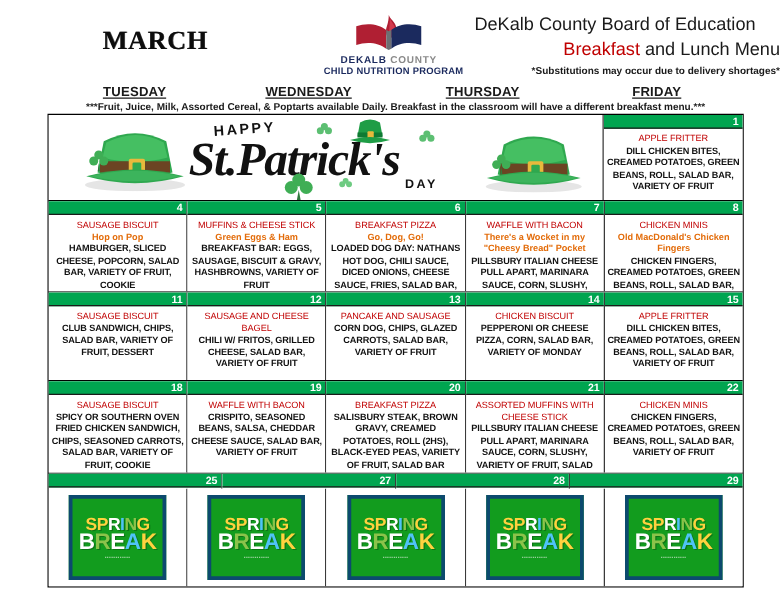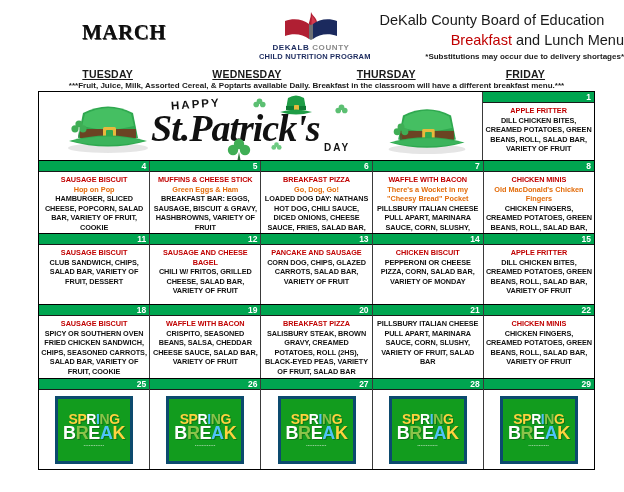--- a/index.html
+++ b/index.html
@@ -179,21 +179,21 @@
     flex: 1 1 auto;
     padding: 3px 2px 3px 2px;
     box-sizing: border-box;
     text-align: center;
     line-height: 9.6px;
     overflow: hidden;
   }
   .bk {
     color: #c00000;
     font-size: 7.3px;
-    font-weight: bold;
+    font-weight: normal;
     letter-spacing: -0.05px;
     display: block;
   }
   .bookttl {
     color: #e36c0a;
     font-size: 7.3px;
     font-weight: bold;
     display: block;
   }
   .lunch {
@@ -546,38 +546,36 @@
     <div class="daycell">
       <div class="datebar">20</div>
       <div class="cellbody">
         <span class="bk">BREAKFAST PIZZA</span>
         <span class="lunch">SALISBURY STEAK, BROWN GRAVY, CREAMED POTATOES, ROLL (2HS), BLACK-EYED PEAS, VARIETY OF FRUIT, SALAD BAR</span>
       </div>
     </div>
     <div class="daycell">
       <div class="datebar">21</div>
       <div class="cellbody">
+        <span class="bk">ASSORTED MUFFINS WITH CHEESE STICK</span>
         <span class="lunch">PILLSBURY ITALIAN CHEESE PULL APART, MARINARA SAUCE, CORN, SLUSHY, VARIETY OF FRUIT, SALAD BAR</span>
       </div>
     </div>
     <div class="daycell">
       <div class="datebar">22</div>
       <div class="cellbody">
         <span class="bk">CHICKEN MINIS</span>
         <span class="lunch">CHICKEN FINGERS, CREAMED POTATOES, GREEN BEANS, ROLL, SALAD BAR, VARIETY OF FRUIT</span>
       </div>
     </div>
   </div>
 
   <div class="week" style="height:12px">
     <div class="daycell">
         <div class="datebar">25</div>
-      </div>
-    <div class="daycell">
-        <div class="datebar">26</div>
       </div>
     <div class="daycell">
         <div class="datebar">27</div>
       </div>
     <div class="daycell">
         <div class="datebar">28</div>
       </div>
     <div class="daycell">
         <div class="datebar">29</div>
       </div>

